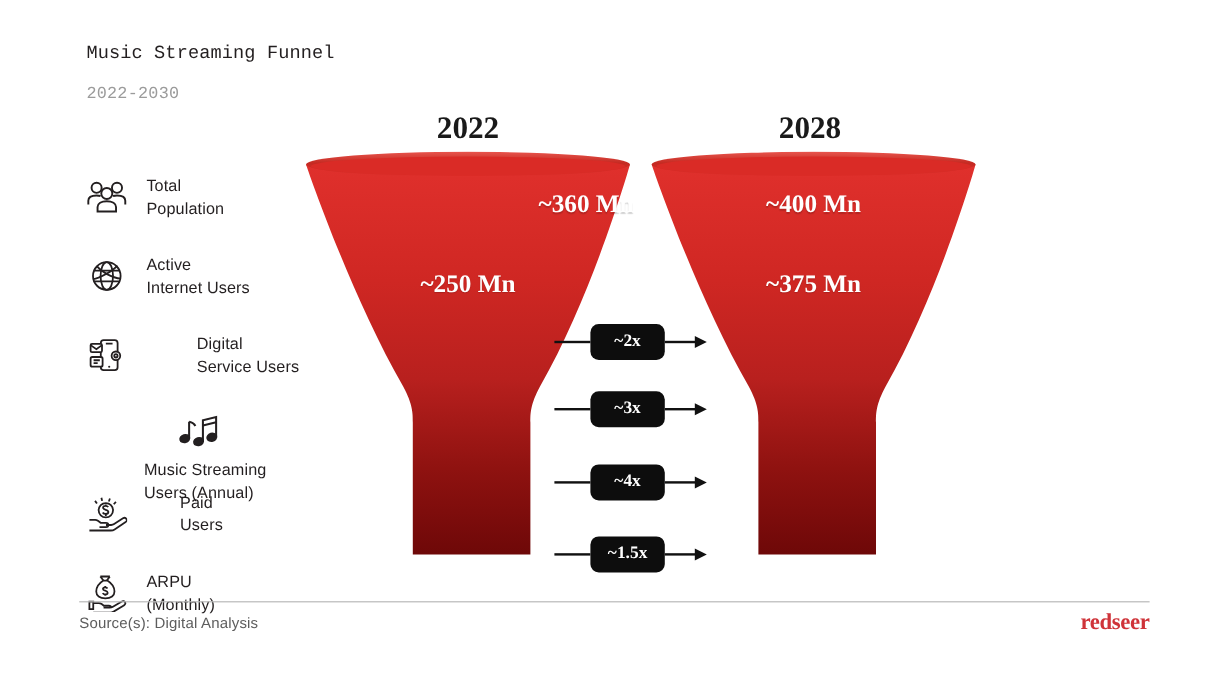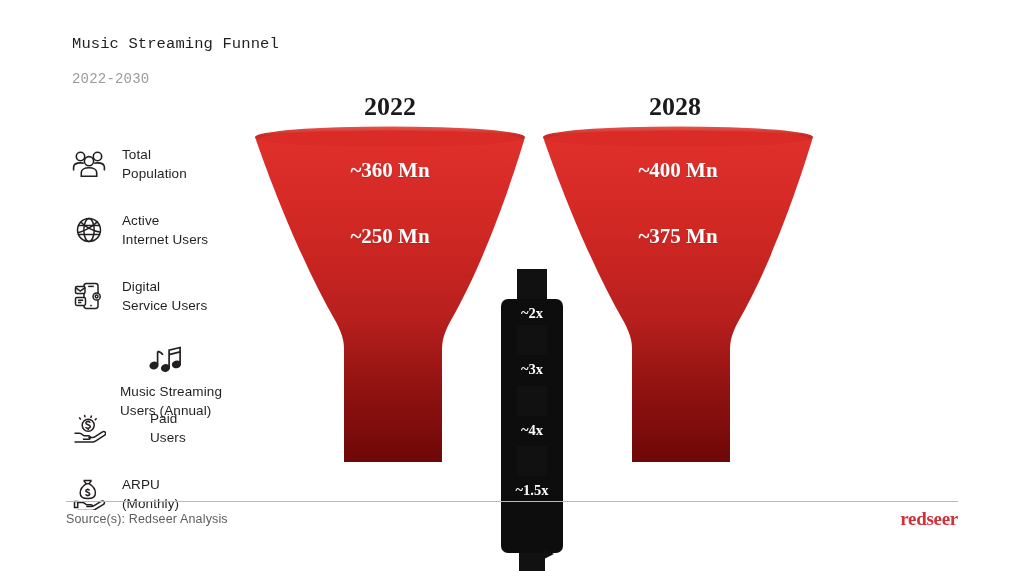--- a/index.html
+++ b/index.html
@@ -117,21 +117,20 @@
     width: 140px;
     height: 350px;
   }
   .mult-row {
     position: absolute;
     left: 0;
     width: 140px;
     height: 32px;
     display: flex;
     align-items: center;
-    flex-direction: column;
   }
   .mult-line-left {
     width: 30px;
     height: 1.5px;
     background: #111111;
     flex: 0 0 30px;
   }
   .mult-badge {
     background: #0d0d0d;
     border-radius: 7px;
@@ -228,21 +227,21 @@
         <ellipse cx="15" cy="15" rx="5.2" ry="11.5"></ellipse>
         <path d="M4.2 10.6h21.6M4.2 19.4h21.6"></path>
         <path d="M6.6 6.8c3.6 4.4 12.5 9.8 20.2 10.4"></path>
         <path d="M23.8 6.3C19.6 11.2 8.6 17 3.6 17.6"></path>
       </svg>
     </span>
     <span class="label-text">Active
 Internet Users</span>
   </div>
 
-  <div class="label-row" style="top:132px;">
+  <div class="label-row" style="top:132px;gap:42px;">
     <span class="label-icon">
       <svg width="32" height="32" viewBox="0 0 32 32" fill="none" stroke="#231f20" stroke-width="1.5">
         <rect x="11" y="3.5" width="14" height="25" rx="2.4"></rect>
         <path d="M15.2 6.4h5.6"></path>
         <circle cx="18" cy="25.6" r="0.9" fill="#231f20" stroke="none"></circle>
         <rect x="2.5" y="6.5" width="9.5" height="7" rx="1.2" fill="#ffffff"></rect>
         <path d="M2.5 7.6l4.8 3.4 4.7-3.4"></path>
         <rect x="2.5" y="17.5" width="10" height="8" rx="1.4" fill="#ffffff"></rect>
         <path d="M5 20.2h5.2M5 22.6h3.4"></path>
         <circle cx="23.6" cy="16.5" r="3.6" fill="#ffffff"></circle>
@@ -313,21 +312,21 @@
       <linearGradient id="rim2022" x1="0" y1="0" x2="0" y2="1">
         <stop offset="0%" stop-color="#e8544c"></stop>
         <stop offset="45%" stop-color="#c42a22"></stop>
         <stop offset="100%" stop-color="#e0302c"></stop>
       </linearGradient>
     </defs>
     <path d="M3,11 C3,11 40,120 84,196 C92,211 92,218 92,226 L92,336 L190,336 L190,226 C190,218 190,211 198,196 C242,120 273,11 273,11 Z" fill="url(#g2022)"></path>
     <ellipse cx="138" cy="11" rx="135" ry="10.5" fill="url(#rim2022)"></ellipse>
     <ellipse cx="138" cy="12.5" rx="131" ry="8" fill="#da2b26"></ellipse>
   </svg>
-  <div class="funnel-value" style="top:32px;">~360 Mn</div>
+  <div class="funnel-value" style="top:32px;text-align:right;">~360 Mn</div>
   <div class="funnel-value" style="top:98px;">~250 Mn</div>
 </div>
 
 <div class="funnel" id="funnel-2030">
   <svg width="276" height="340" viewBox="0 0 276 340">
     <defs>
       <linearGradient id="g2030" x1="0" y1="0" x2="0" y2="1">
         <stop offset="0%" stop-color="#e0302c"></stop>
         <stop offset="30%" stop-color="#cf2723"></stop>
         <stop offset="55%" stop-color="#b8201e"></stop>
@@ -370,14 +369,14 @@
 
   <div class="mult-row" style="top:320px;">
     <span class="mult-line-left"></span>
     <span class="mult-badge">~1.5x</span>
     <span class="mult-arrow"></span>
   </div>
 
 </div>
 
 <div id="footer-rule"></div>
-<div id="source-text">Source(s): Redseer Analysis</div>
+<div id="source-text">Source(s): Digital Analysis</div>
 <div id="brand-logo">redseer</div>
 
 </body></html>

